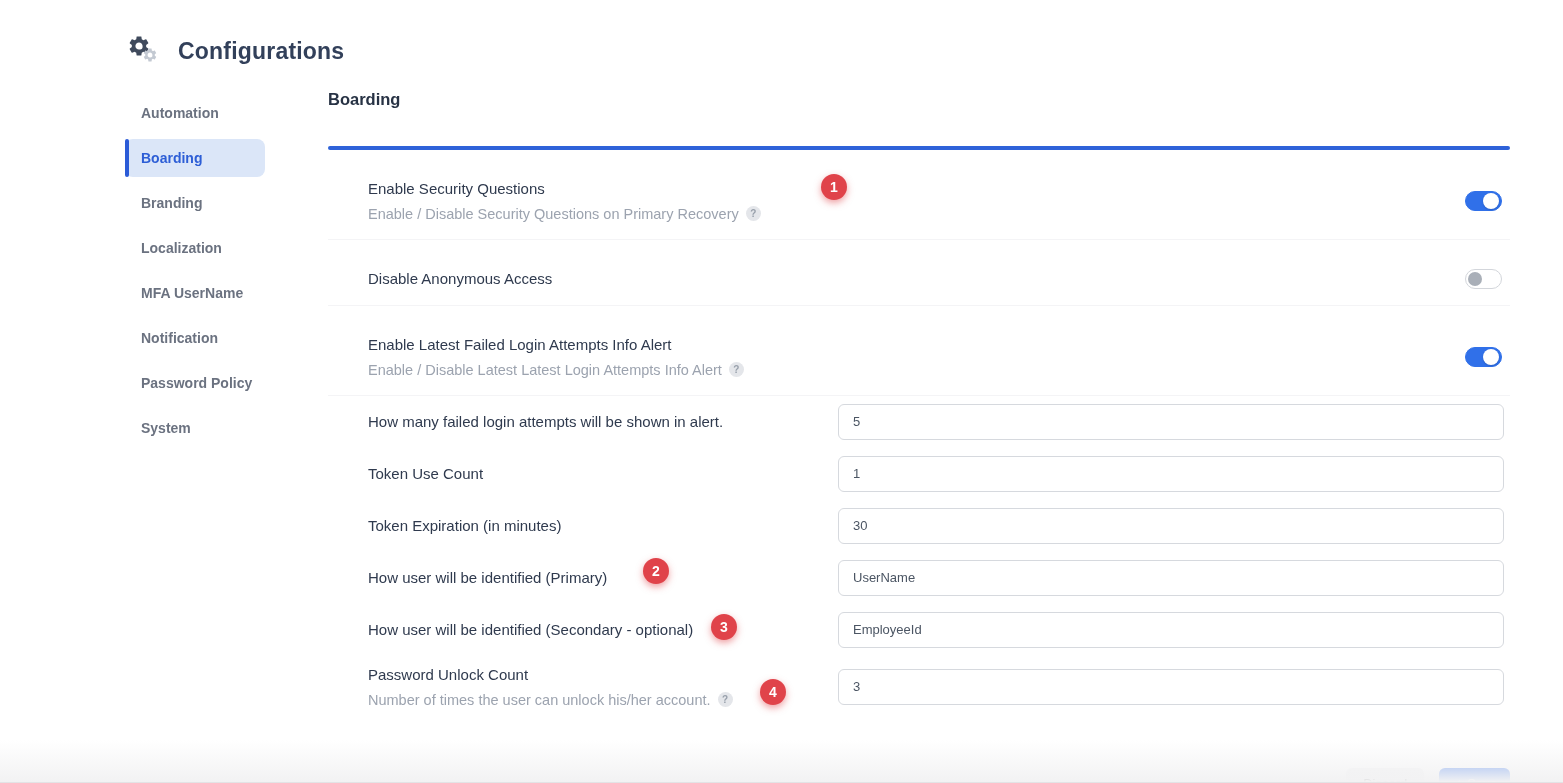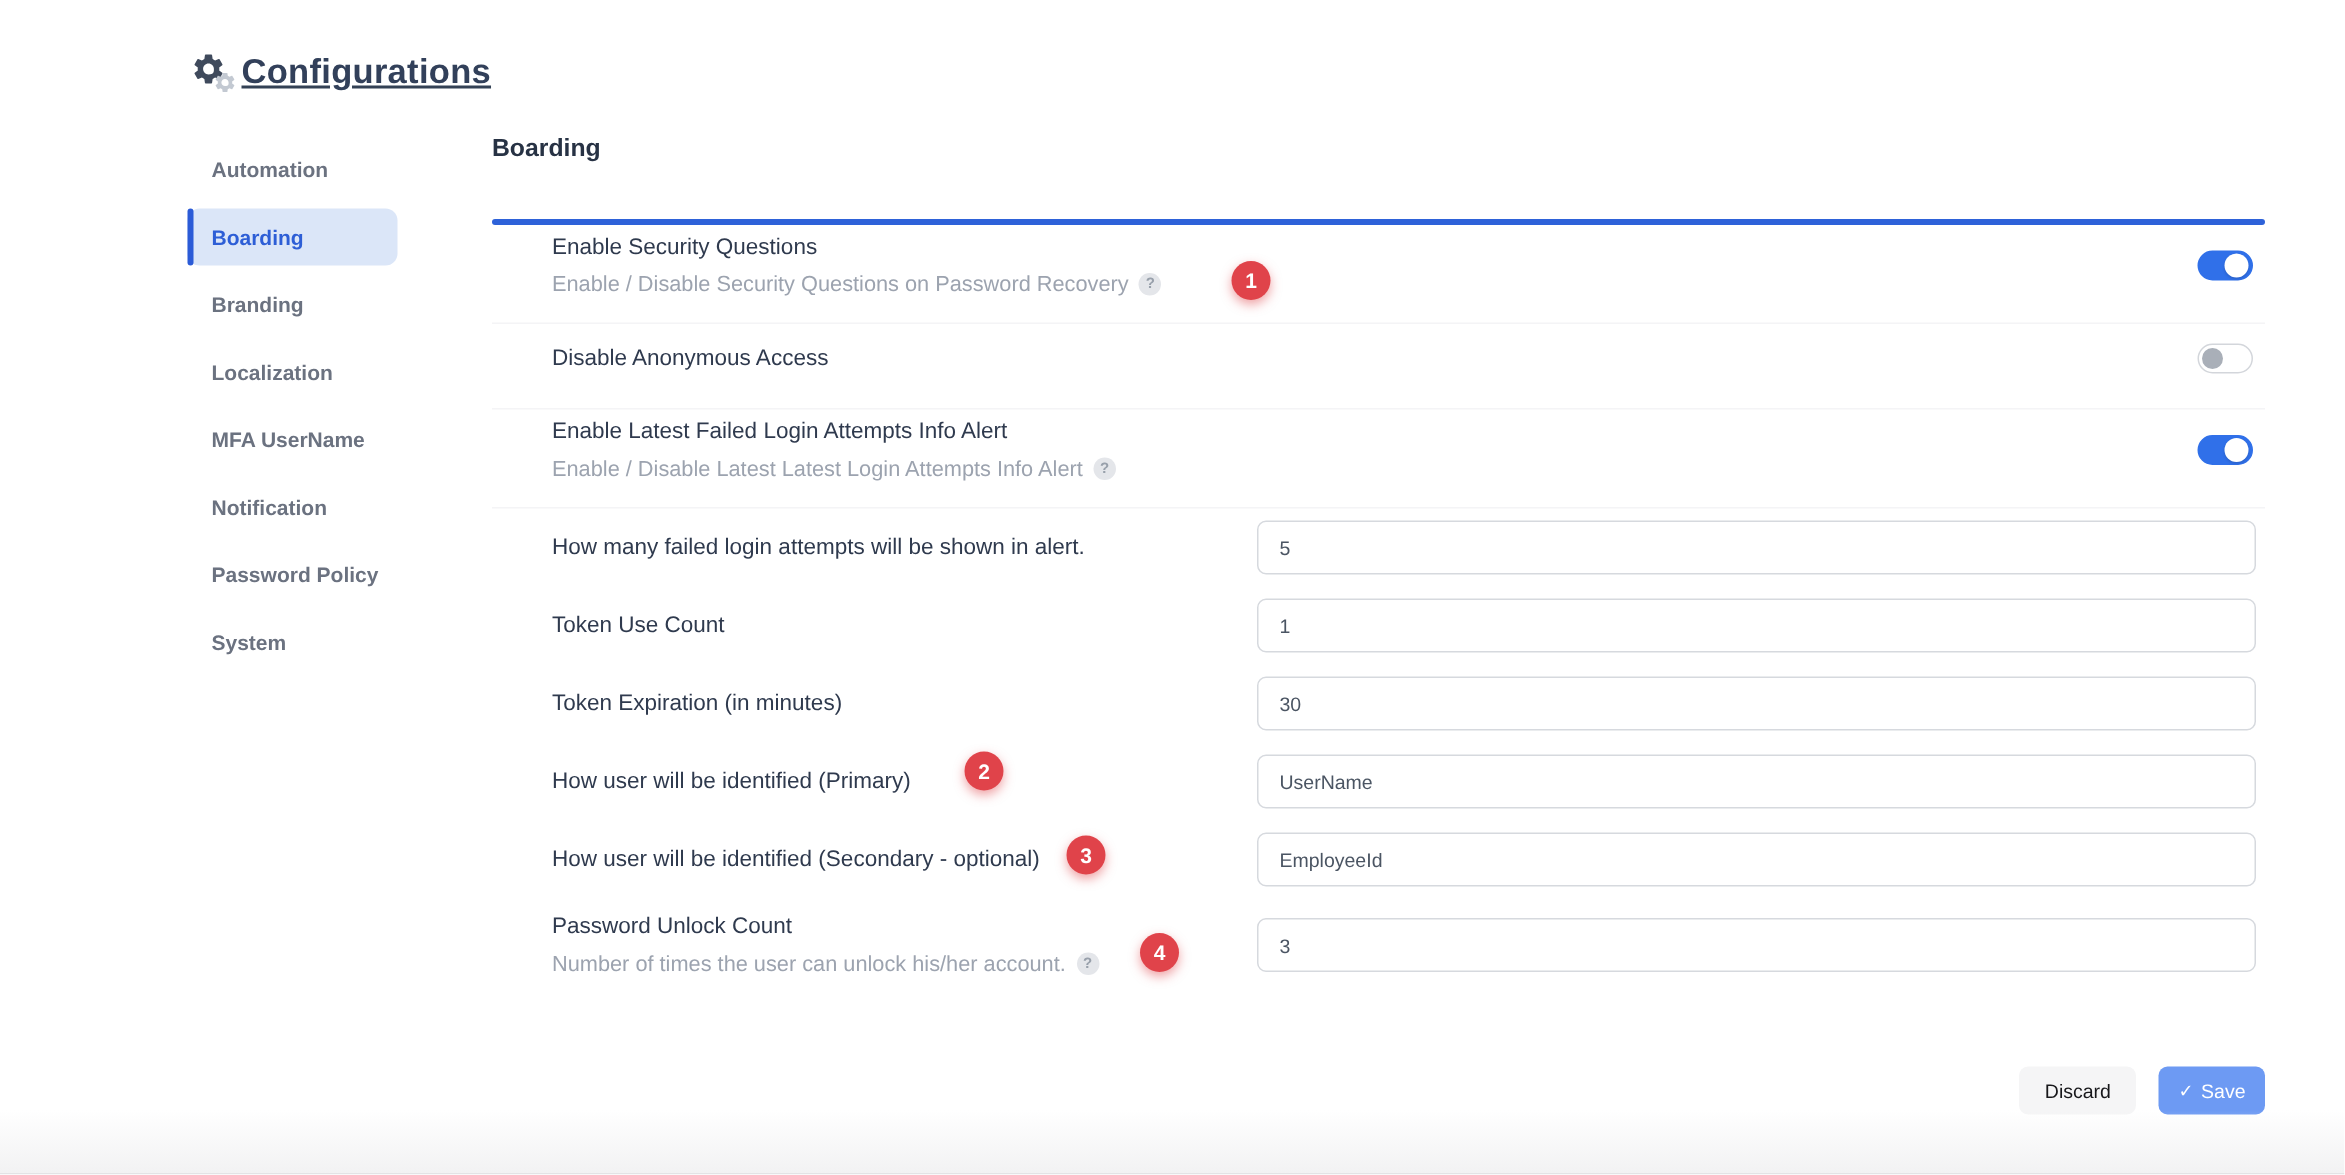--- a/index.html
+++ b/index.html
@@ -9,21 +9,21 @@
     background:#ffffff; color:#334155; overflow:hidden;
   }
   .page { position:relative; width:1563px; height:783px; background:#fff; }
   .page::after {
     content:""; position:absolute; left:0; right:0; bottom:0; height:42px;
     background:linear-gradient(to bottom, rgba(244,244,245,0), #f2f2f3);
     border-bottom:1px solid #e3e3e5; pointer-events:none;
   }
 
   
-  .app-header { display:flex; align-items:flex-start; padding:34px 0 0 127px;text-decoration:underline; }
+  .app-header { display:flex; align-items:center; gap:17px; padding:34px 0 0 127px; }
   .gear-wrap { position:relative; width:34px; height:34px; }
   .gear-big { position:absolute; left:0; top:0; width:24px; height:24px; fill:#3f4a5c; }
   .gear-small { position:absolute; left:15px; top:13px; width:16px; height:16px; fill:#c3c9d2; }
   .app-title { font-size:23px; font-weight:600; color:#32405a; letter-spacing:.2px; }
 
   
   .content { display:flex; padding-left:125px;gap:28px; }
   .sidebar { width:175px; flex:0 0 175px; padding-top:26px; }
   .side-item {
     width:140px; height:38px; display:flex; align-items:center;
@@ -36,21 +36,21 @@
     content:""; position:absolute; left:0; top:0; bottom:0; width:4px;
     background:#2b5bd7; border-radius:4px;
   }
 
   .main { flex:1; padding:0 53px 0 0; }
   .main-title { font-size:16.5px; font-weight:700; color:#273244; padding-top:22px; }
   .blue-divider { height:4px; background:#2e62d9; border-radius:2px; margin-top:37px; }
 
   
   .row { display:flex; align-items:center; position:relative; }
-  .row-toggle { border-bottom:1px solid #f4f4f6; padding:4px 0 15px 40px; min-height:57px; }
+  .row-toggle { border-bottom:1px solid #f4f4f6; padding:28px 0 15px 40px; min-height:57px; }
   .row-input  { padding:8px 6px 8px 40px; min-height:50px; }
   .label-block { flex:1; }
   .row-label { font-size:15px; font-weight:500; color:#2f3a4e; line-height:1.45; }
   .row-sublabel { font-size:14.5px; color:#9ca3af; margin-top:4px; line-height:1.4; display:flex; align-items:center; }
   .help-icon {
     display:inline-flex; align-items:center; justify-content:center;
     width:15px; height:15px; border-radius:50%; background:#e4e6ea; color:#98a0ab;
     font-size:10px; font-weight:700; margin-left:7px; flex:0 0 auto;
   }
   .control-col { width:666px; flex:0 0 666px; display:flex; align-items:center; }
@@ -123,21 +123,21 @@
     </div>
 
     <div class="main">
       <div class="main-title">Boarding</div>
       <div class="blue-divider"></div>
 
       <div class="row row-toggle">
         <div class="label-block">
           <div class="row-label">Enable Security Questions</div>
           <div class="row-sublabel">
-            <span>Enable / Disable Security Questions on Password Recovery</span>
+            <span>Enable / Disable Security Questions on Primary Recovery</span>
             <span class="help-icon">?</span>
           </div>
         </div>
         <span class="num-badge badge-r1">1</span>
         <div class="control-col right">
           <div class="toggle on">
               <span class="knob"></span>
             </div>
         </div>
       </div>

